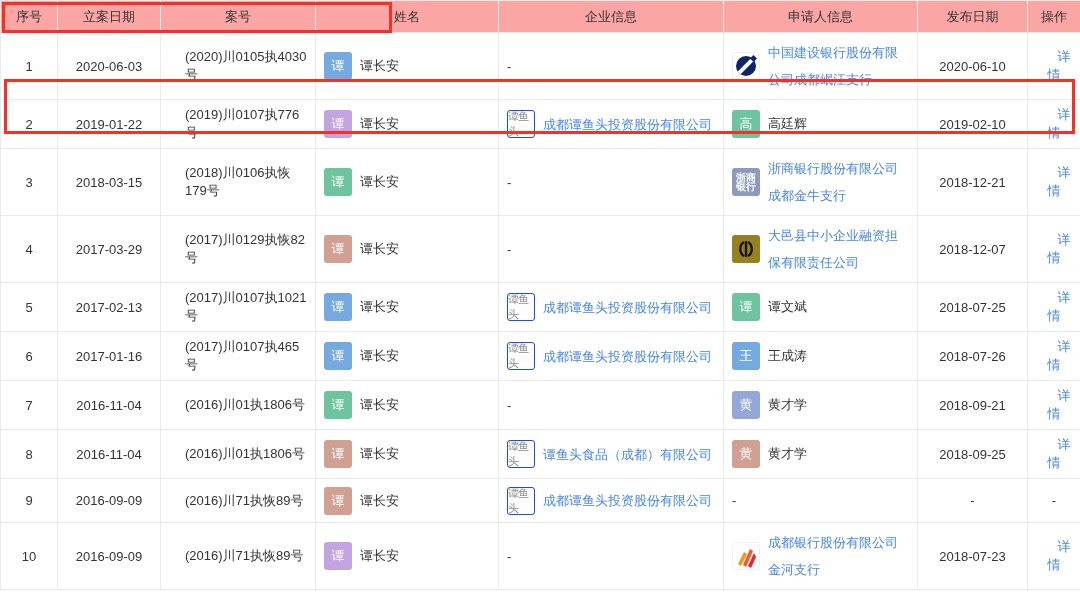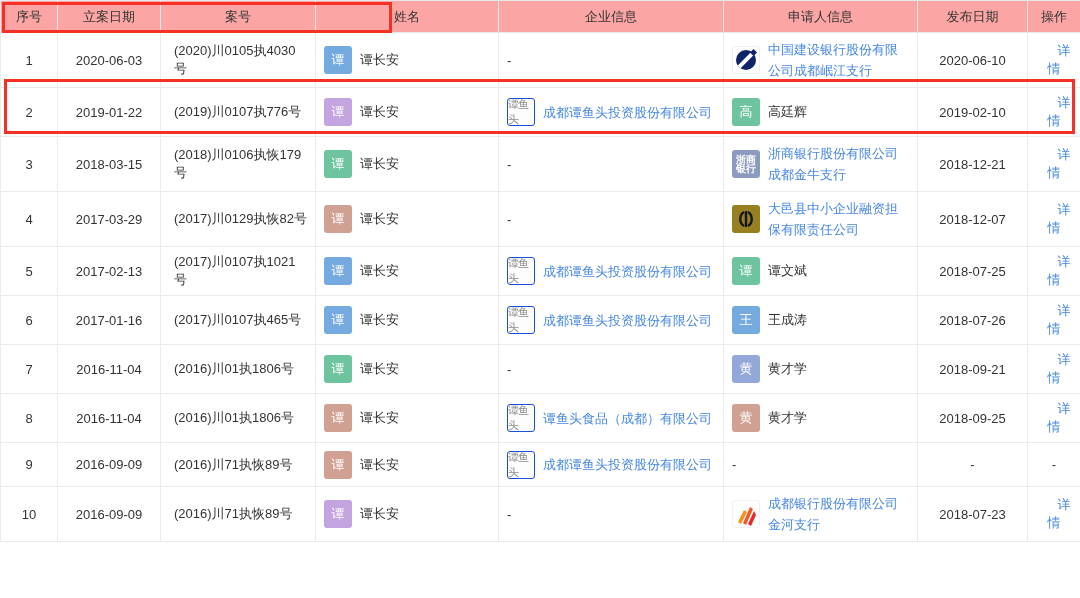--- a/index.html
+++ b/index.html
@@ -27,27 +27,27 @@
   table { border-collapse:collapse; width:1080px; table-layout:fixed; }
   th {
     background:#fca5a5; font-weight:normal; color:#333; font-size:13px;
     height:32px; border:1px solid #e7e9eb; text-align:center;
   }
   td {
     border:1px solid #ebebeb; font-size:13px; color:#333;
     height:44px; padding:6px 8px; vertical-align:middle; background:#fff;
   }
   td.c-no, td.c-date, td.c-pub, td.c-act { text-align:center; }
-  td.c-case { padding-left:13px; text-align:left; }
+  td.c-case { padding-left:24px; text-align:left; }
   .flexcell { display:flex; align-items:center; gap:8px; }
   .avatar {
     width:28px; height:28px; flex:0 0 28px; border-radius:3px; color:#fff;
     font-size:13px; display:flex; align-items:center; justify-content:center;
   }
-  a.bluelink { color:var(--link); text-decoration:none; line-height:21px; cursor:pointer; }
+  a.bluelink { color:var(--link); text-decoration:none; line-height:27px; cursor:pointer; }
   a.detail { color:var(--link); text-decoration:none; cursor:pointer;margin-left:20px; }
   
   .logo {
     width:28px; height:28px; flex:0 0 28px; border-radius:3px;
     display:flex; align-items:center; justify-content:center;
     overflow:hidden; position:relative;
   }
   .logo.tyt { background:#fdfdfd; border:1px solid #1d4ed8; color:#8b8b8b; font-size:11px; font-family:"Liberation Serif","DejaVu Serif",serif; letter-spacing:-1px; }
   .logo.zs  { color:#fff; font-size:10px; line-height:9px; text-align:center; font-weight:bold; }
   .logo.ccb { background:#fff; border:1px solid #f0f0f0; }

